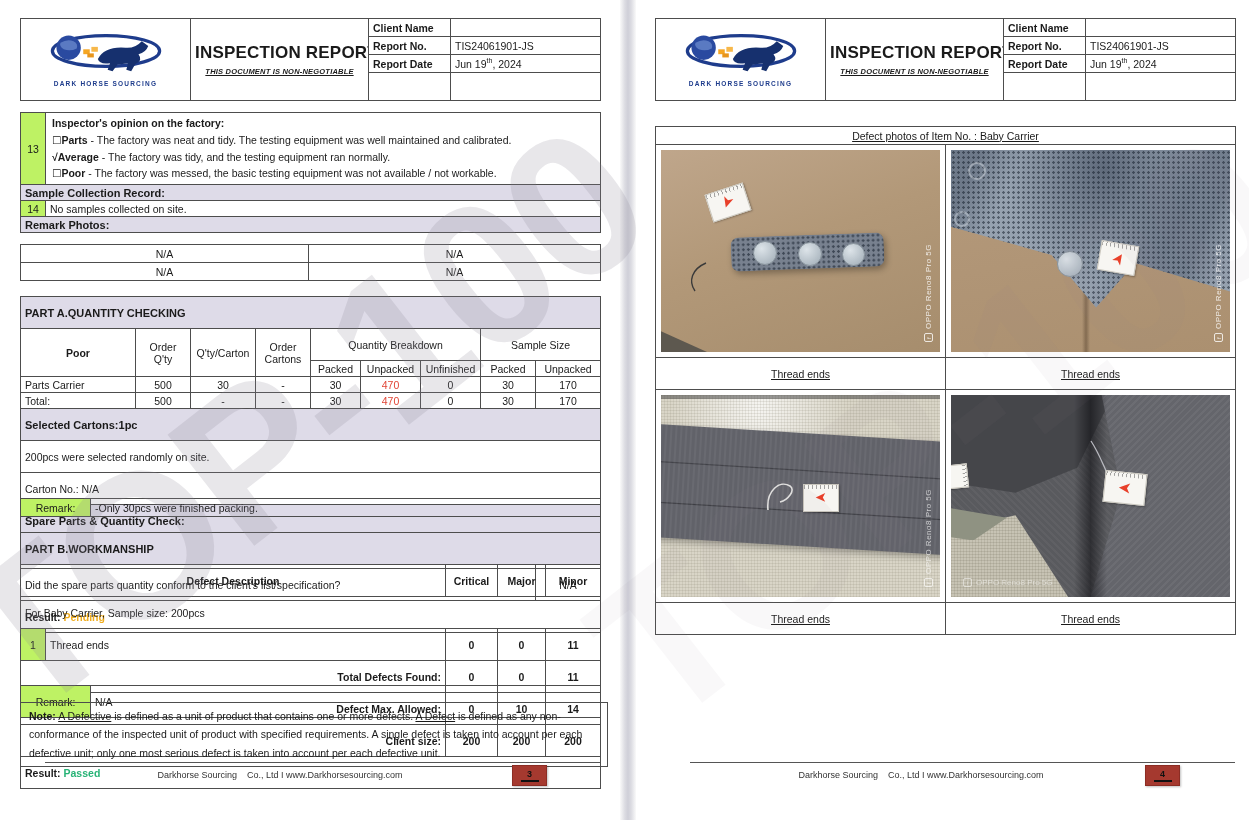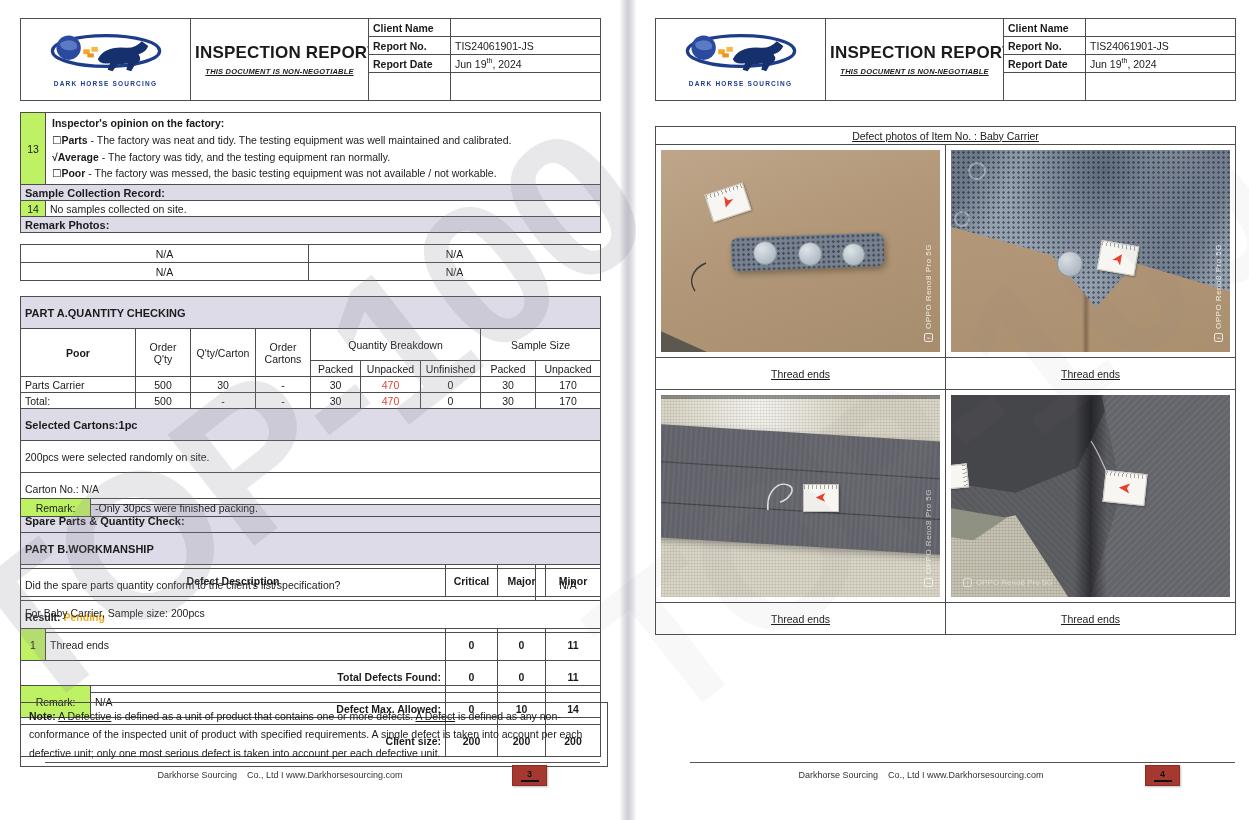--- a/index.html
+++ b/index.html
@@ -304,20 +304,23 @@
         <td class="center bold">0</td>
         <td class="center bold">10</td>
         <td class="center bold">14</td>
       </tr>
       <tr class="h17">
         <td colspan="2" class="rightlbl">Client size:</td>
         <td class="center bold">200</td>
         <td class="center bold">200</td>
         <td class="center bold">200</td>
       </tr>
+      <tr class="h17">
+        <td colspan="5"><span class="bold">Result:</span> <span class="green">Passed</span></td>
+      </tr>
     </tbody>
       </table>
 
     <table class="abs" style="left:20px;top:685px;width:580px;">
       <colgroup>
           <col style="width:70px">
           <col style="width:510px">
         </colgroup>
       <tbody>
           <tr class="h17">

